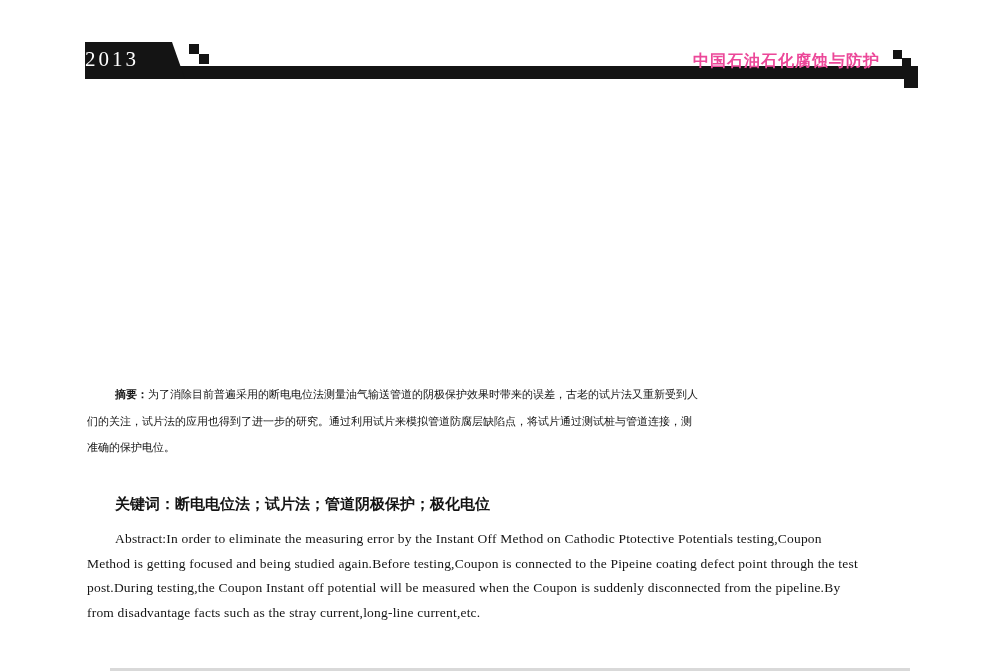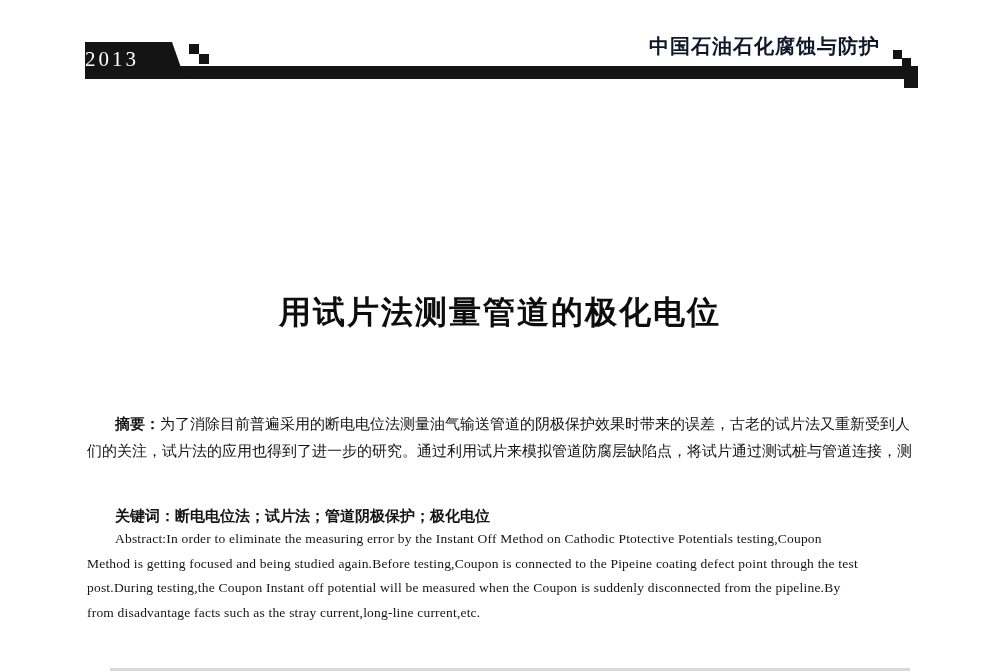--- a/index.html
+++ b/index.html
@@ -40,27 +40,27 @@
     letter-spacing: 3px;
     line-height: 34px;
     text-align: left;
   }
   .checker-sq {
     position: absolute;
     background: #141414;
   }
   .journal-name {
     position: absolute;
-    top: 33px;
+    top: 51px;
     right: 120px;
     font-family: "Liberation Sans", sans-serif;
     font-weight: 900;
-    font-size: 20px;
+    font-size: 16px;
     letter-spacing: 1px;
-    color: #0f172a;
+    color: #ec4899;
   }
 
   
   .paper-title {
     position: absolute;
     left: 0;
     top: 291px;
     width: 100%;
     text-align: center;
     font-family: "Liberation Sans", sans-serif;
@@ -80,36 +80,35 @@
   }
   .authors-line sup {
     font-size: 10px;
   }
 
   .abstract-cn {
     position: absolute;
     left: 87px;
     top: 381px;
     width: 832px;
-    font-size: 15px;
+    font-size: 11px;
     line-height: 26.5px;
     color: #141414;
-    margin-top: 30px;
   }
   .abstract-cn .indent {
     padding-left: 28px;
   }
   .label-bold {
     font-weight: bold;
   }
 
   .keywords-line {
     position: absolute;
     left: 87px;
-    top: 504px;
+    top: 492px;
     width: 832px;
     padding-left: 28px;
     box-sizing: border-box;
     font-size: 15px;
     font-weight: bold;
     line-height: 24px;
     color: #141414;
   }
 
   .abstract-en {
@@ -154,26 +153,26 @@
   </div>
 
   <div class="journal-name">中国石油石化腐蚀与防护</div>
 
   <div>
     <div class="checker-sq" style="left:893px; top:50px; width:9px; height:9px;"></div>
     <div class="checker-sq" style="left:902px; top:58px; width:9px; height:10px;"></div>
     <div class="checker-sq" style="left:904px; top:79px; width:14px; height:9px;"></div>
   </div>
 
-  <div class="paper-title">用试片法测量管道的极化电位</div>
 
 
   <div class="abstract-cn">
     <div class="indent"><span class="label-bold">摘要：</span><span>为了消除目前普遍采用的断电电位法测量油气输送管道的阴极保护效果时带来的误差，古老的试片法又重新受到人</span></div>
     <div>们的关注，试片法的应用也得到了进一步的研究。通过利用试片来模拟管道防腐层缺陷点，将试片通过测试桩与管道连接，测</div>
+    <div>准确的保护电位。</div>
   </div>
 
   <div class="keywords-line">
     <span>关键词：</span><span>断电电位法；试片法；管道阴极保护；极化电位</span>
   </div>
 
   <div class="abstract-en">
     <div class="indent">Abstract:In order to eliminate the measuring error by the Instant Off Method on Cathodic Ptotective Potentials testing,Coupon</div>
     <div>Method is getting focused and being studied again.Before testing,Coupon is connected to the Pipeine coating defect point through the test</div>
     <div>post.During testing,the Coupon Instant off potential will be measured when the Coupon is suddenly disconnected from the pipeline.By</div>

